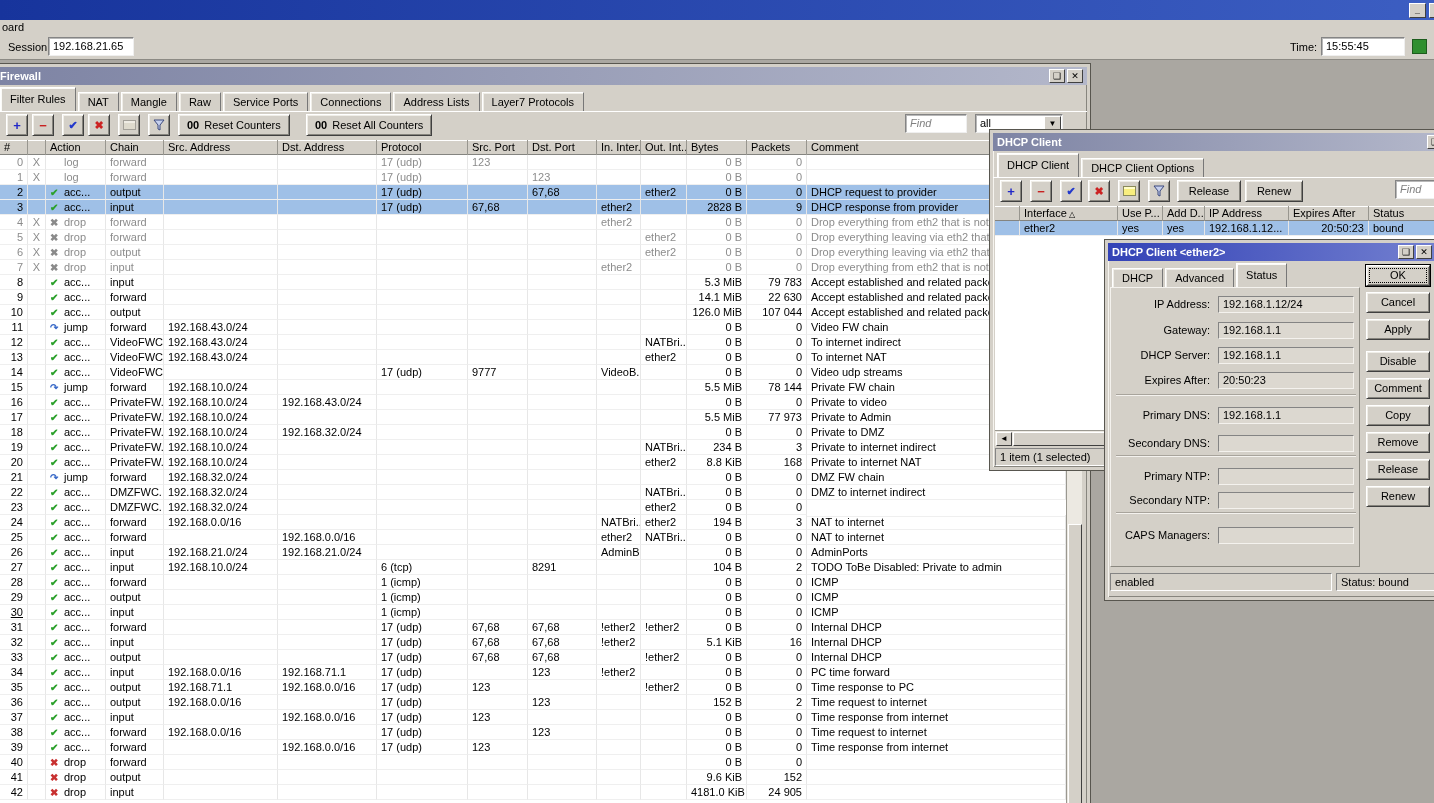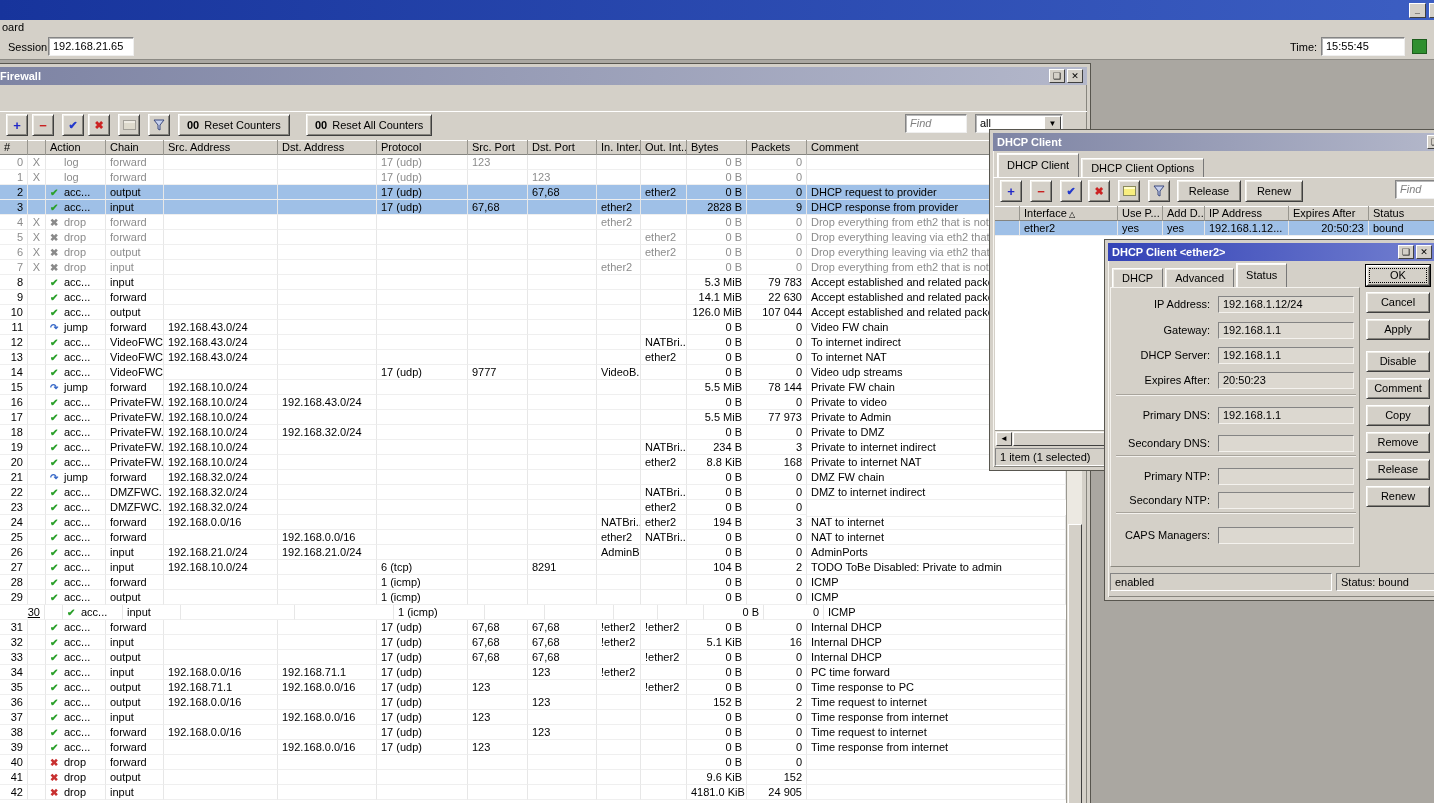--- a/index.html
+++ b/index.html
@@ -109,20 +109,30 @@
   <span class="sunken-field" style="left:1321px; top:3px; width:84px">15:55:45</span>
   <span class="green-ind" style="left:1412px; top:5px"></span>
 </div>
 
 <div class="win" id="fw" style="left:-7px; top:64px; width:1097px; height:752px; z-index:1">
   <div class="wtitle inactive">
     <span>Firewall</span>
     <span class="wbtn" style="right:22px">❑</span>
     <span class="wbtn" style="right:4px">✕</span>
   </div>
+  <div class="tabstrip" id="fw-tabs" style="left:4px; top:20px">
+      <span class="tab active">Filter Rules</span>
+      <span class="tab">NAT</span>
+      <span class="tab">Mangle</span>
+      <span class="tab">Raw</span>
+      <span class="tab">Service Ports</span>
+      <span class="tab">Connections</span>
+      <span class="tab">Address Lists</span>
+      <span class="tab">Layer7 Protocols</span>
+    </div>
   <div style="position:absolute; left:0; right:0; top:44px; height:26px; border-top:1px solid #fff">
     <span class="tbtn" style="position:absolute; left:10px; top:2px">
         <span class="g-add">+</span>
       </span>
     <span class="tbtn" style="position:absolute; left:36px; top:2px">
         <span class="g-rem">−</span>
       </span>
     <span class="tbtn" style="position:absolute; left:66px; top:2px">
         <span class="g-en" style="font-size:11px">✔</span>
       </span>
@@ -639,21 +649,21 @@
         <span class="td l" style="width: 91px;">1 (icmp)</span>
         <span class="td l" style="width: 60px;"></span>
         <span class="td l" style="width: 69px;"></span>
         <span class="td l" style="width: 44px;"></span>
         <span class="td l" style="width: 46px;"></span>
         <span class="td r" style="width: 60px;">0 B</span>
         <span class="td r" style="width: 60px;">0</span>
         <span class="td l" style="width: 259px;">ICMP</span>
       </div>
       <div class="trow">
-        <span class="td r" style="width: 45px; text-decoration: underline;">30</span>
+        <span class="td r" style="width: 28px; text-decoration: underline;">30</span>
         <span class="td c" style="width: 18px;"></span>
         <span class="td l" style="width: 60px;"><span class="acticon" style="color: rgb(43, 160, 43);">✔</span><span>acc...</span></span>
         <span class="td l" style="width: 58px;">input</span>
         <span class="td l" style="width: 114px;"></span>
         <span class="td l" style="width: 99px;"></span>
         <span class="td l" style="width: 91px;">1 (icmp)</span>
         <span class="td l" style="width: 60px;"></span>
         <span class="td l" style="width: 69px;"></span>
         <span class="td l" style="width: 44px;"></span>
         <span class="td l" style="width: 46px;"></span>

